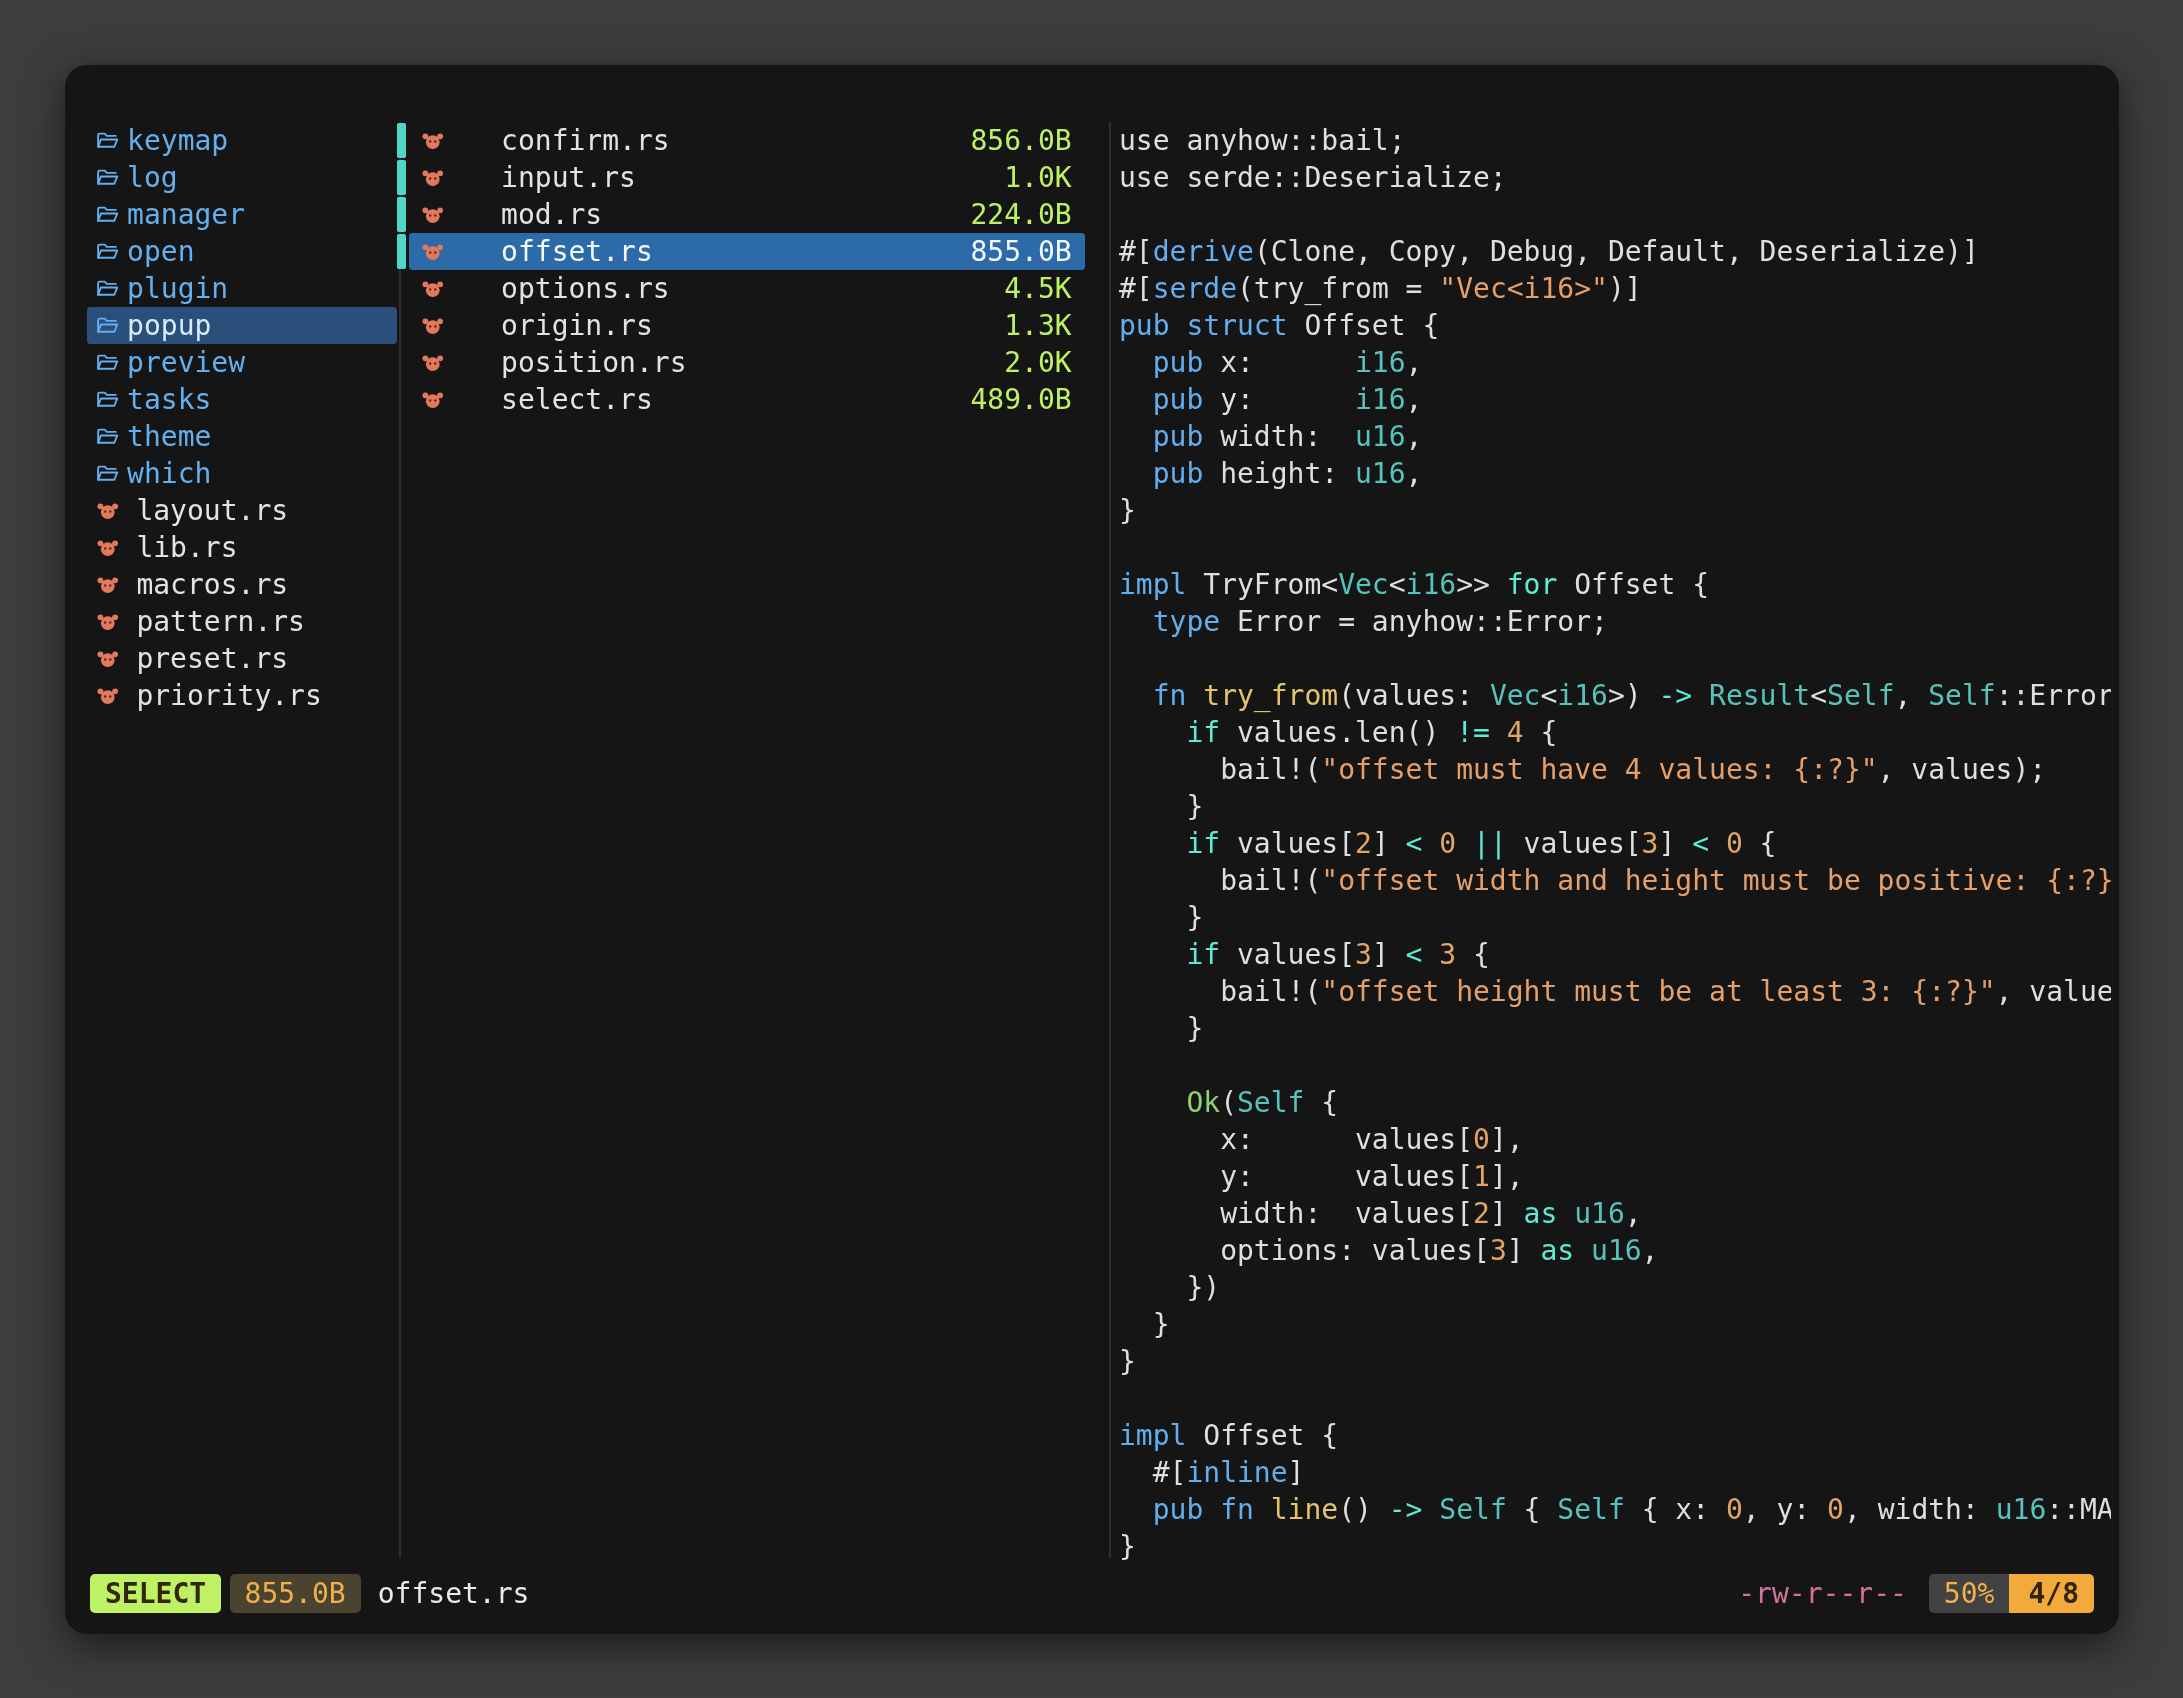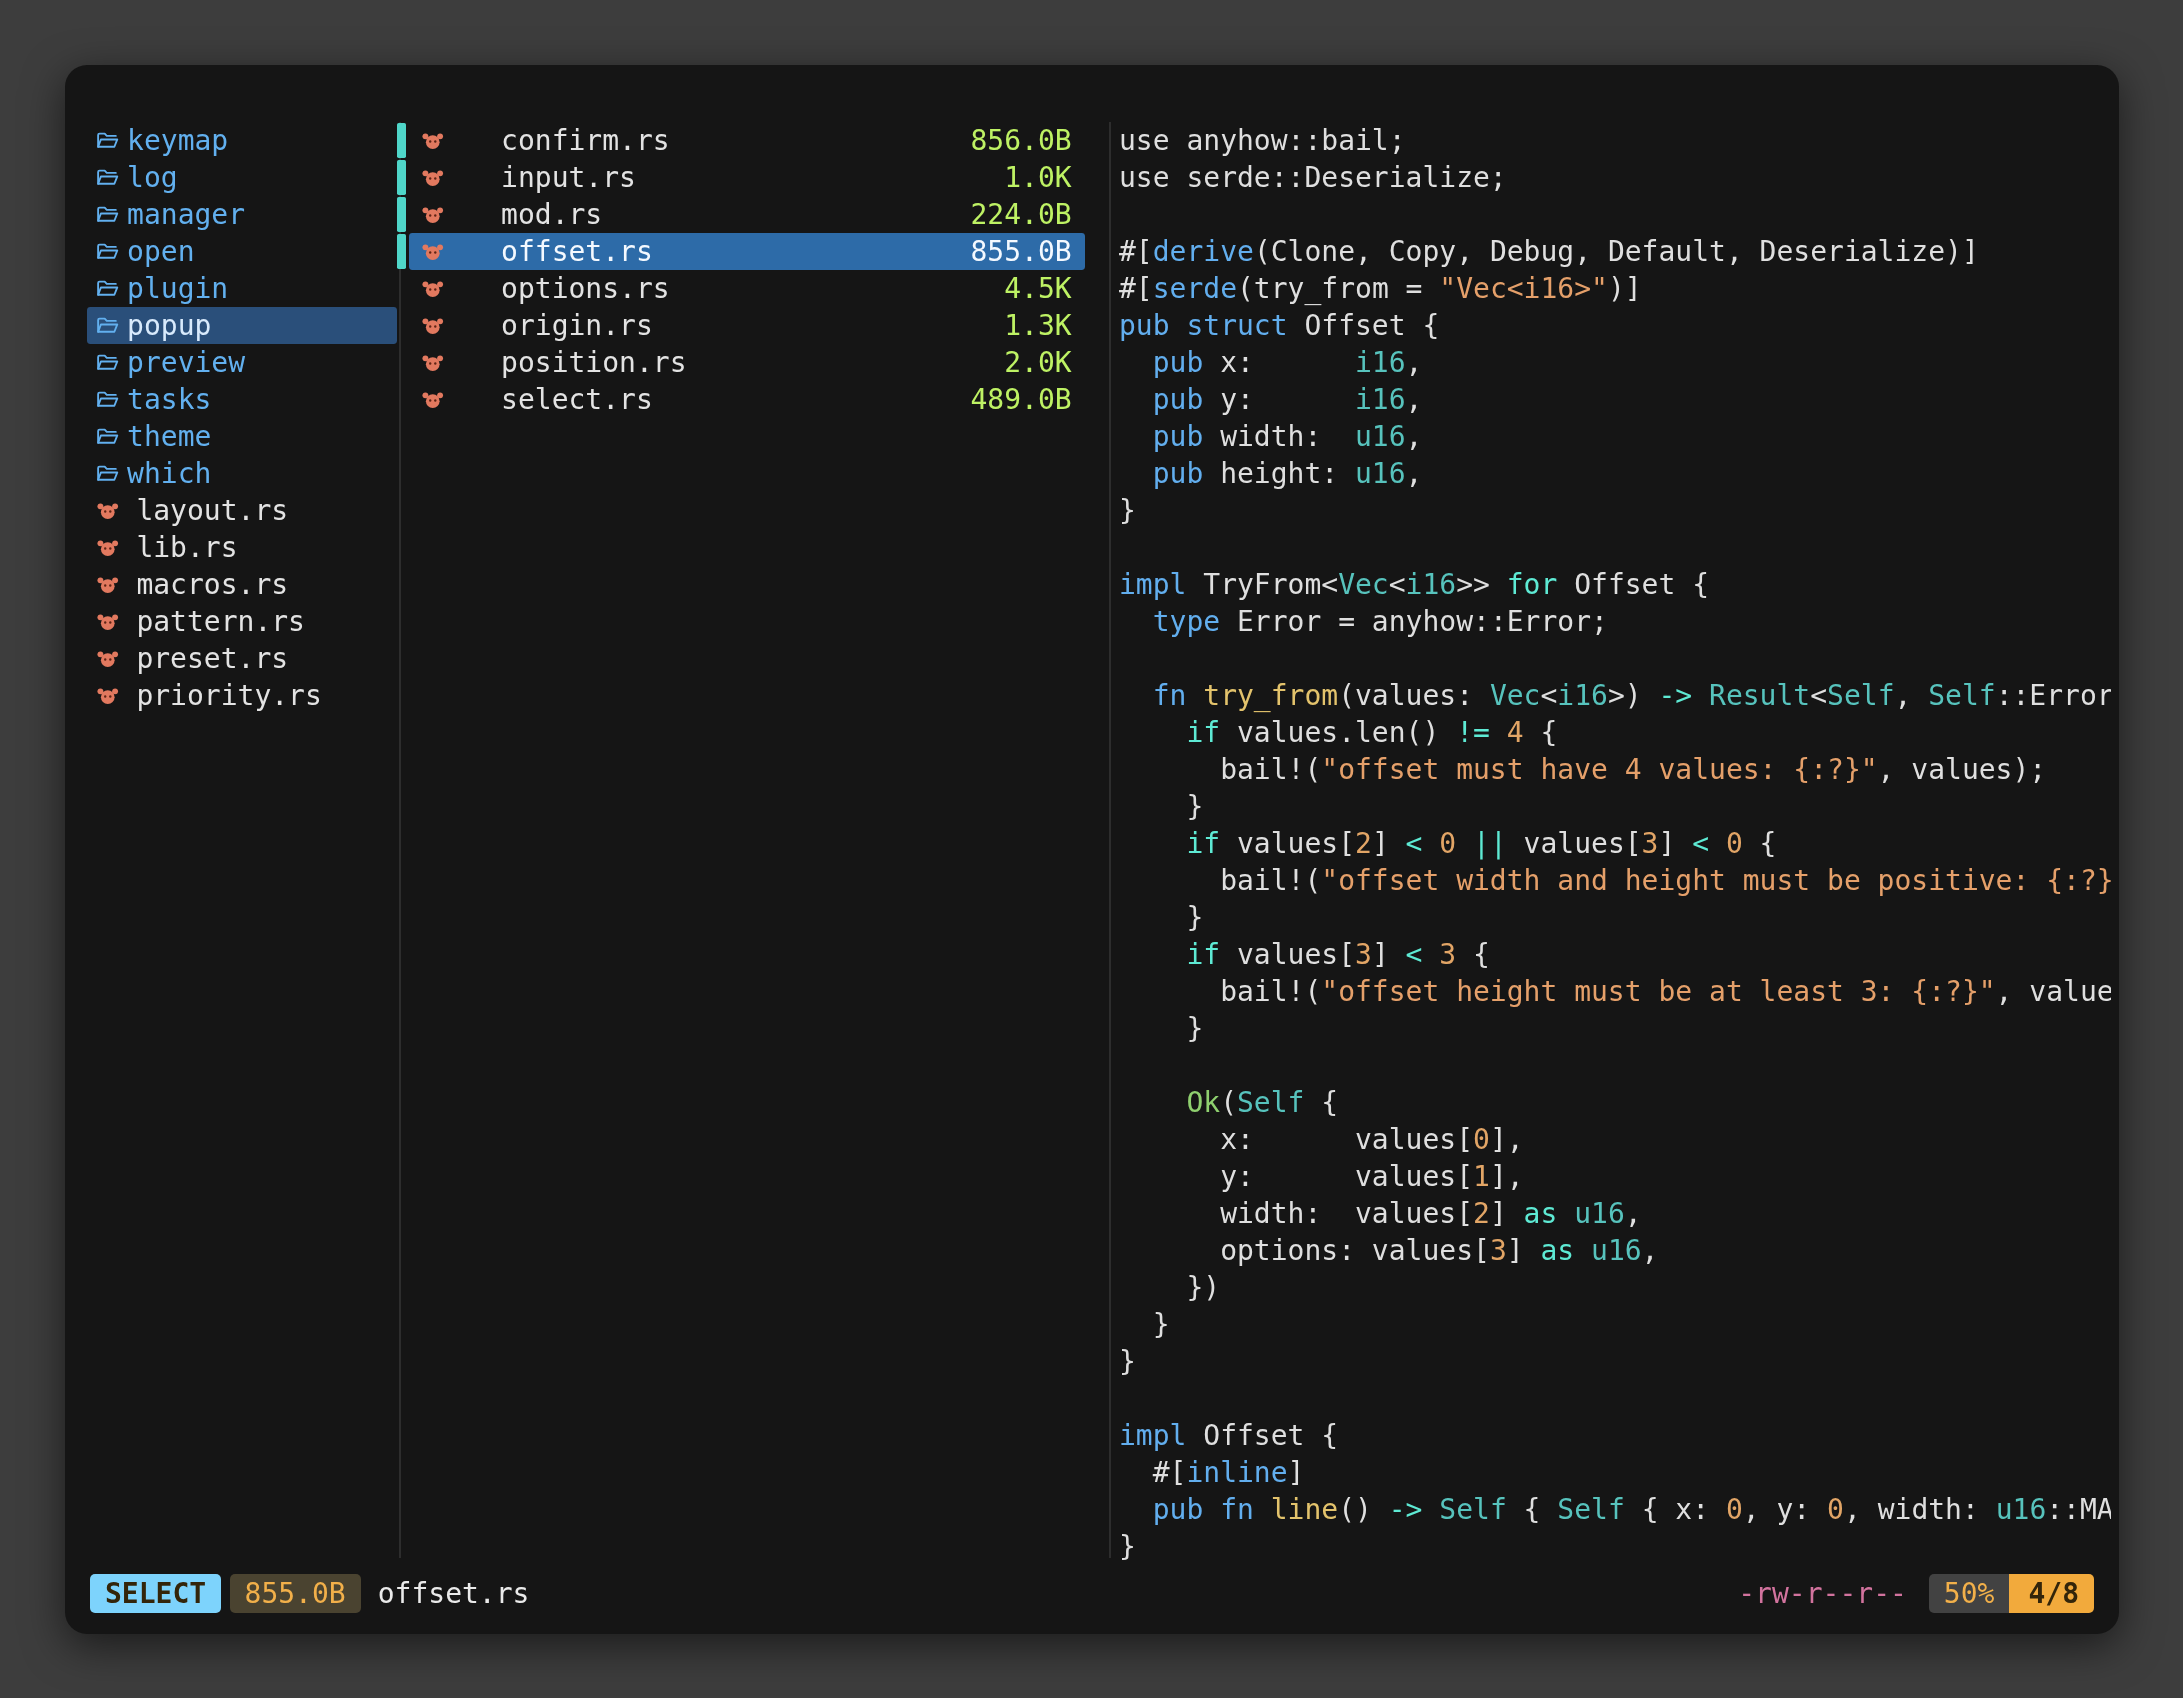--- a/index.html
+++ b/index.html
@@ -43,21 +43,21 @@
   .tk-ct { color:#5eead4; }
   .tk-ty { color:#57c3bd; }
   .tk-st { color:#e5a06a; }
   .tk-nu { color:#e2a566; }
   .tk-fn { color:#e3c36c; }
   .tk-gr { color:#8fd06f; }
 
   
   .statusbar { position:absolute; left:25px; right:25px; bottom:21px; height:39px; display:flex; align-items:center; font-size:28px; }
   .badge { height:39px; display:inline-flex; align-items:center; padding:0 15px; border-radius:5px; white-space:pre; }
-  .badge.mode { background:#7dd3fc; color:#33250a; font-weight:bold; }
+  .badge.mode { background:#bef264; color:#33250a; font-weight:bold; }
   .badge.szbadge { background:#4a4330; color:#f2b04a; margin-left:8.4px; }
   .fname-status { color:#eaeaea; margin-left:17px; }
   .spacer { flex:1; }
   .perms { color:#d2739e; margin-right:22px; }
   .badge.pct { background:#424242; color:#f2b04a; border-radius:5px 0 0 5px; }
   .badge.pos { background:#f2aa3c; color:#33250a; font-weight:bold; border-radius:0 5px 5px 0;padding-left:19px; }
 </style>
 </head>
 <body>
 

